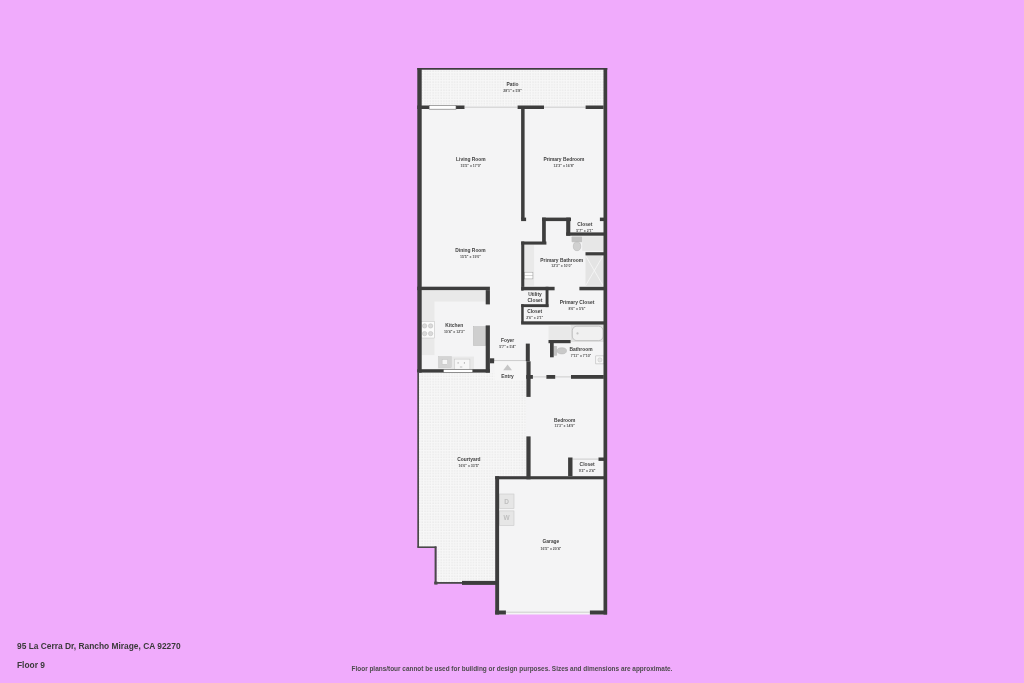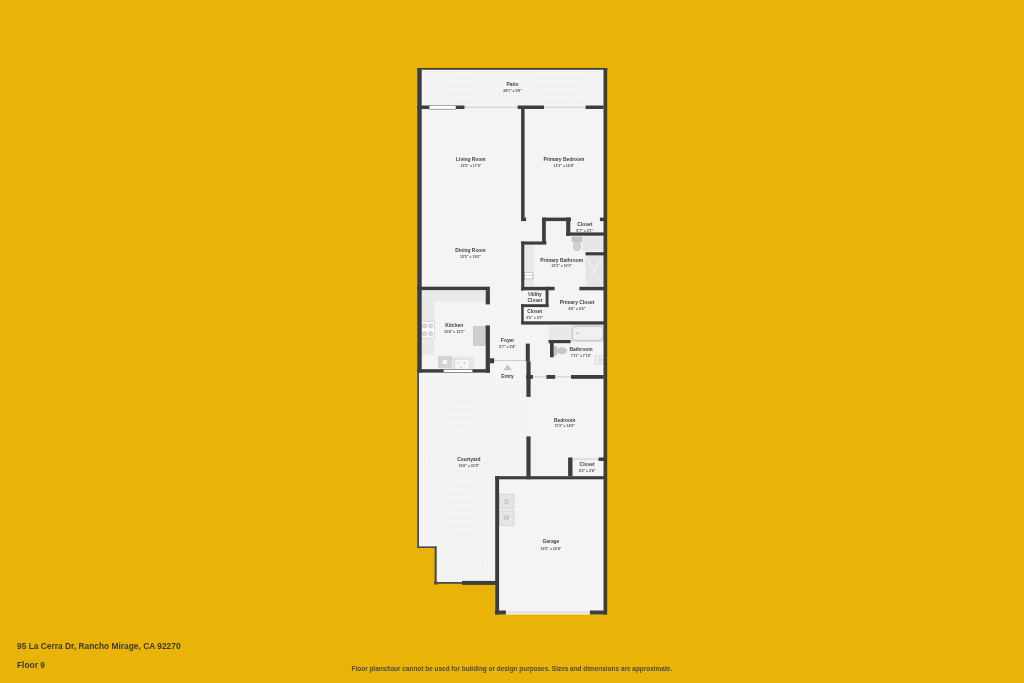--- a/index.html
+++ b/index.html
@@ -1,16 +1,16 @@
 <!DOCTYPE html>
 <html><head>
 <meta charset="utf-8">
 <style>
   html,body{margin:0;padding:0;background:#ffffff;}
-  .page{position:relative;width:1024px;height:683px;background:#eab308;overflow:hidden;}
+  .page{position:relative;width:1024px;height:683px;background:#f0abfc;overflow:hidden;}
   svg{position:absolute;left:0;top:0;}
   text{font-family:"Liberation Sans",sans-serif;font-weight:bold;fill:#404040;}
   .rn{font-size:4.9px;}
   .rd{font-size:3.55px;fill:#525252;}
   .foot{font-family:"Liberation Sans",sans-serif;font-weight:bold;color:#3d3d3d;}
 </style>
 </head>
 <body>
 <div class="page">
 <svg width="1024" height="683" viewBox="0 0 1024 683">

